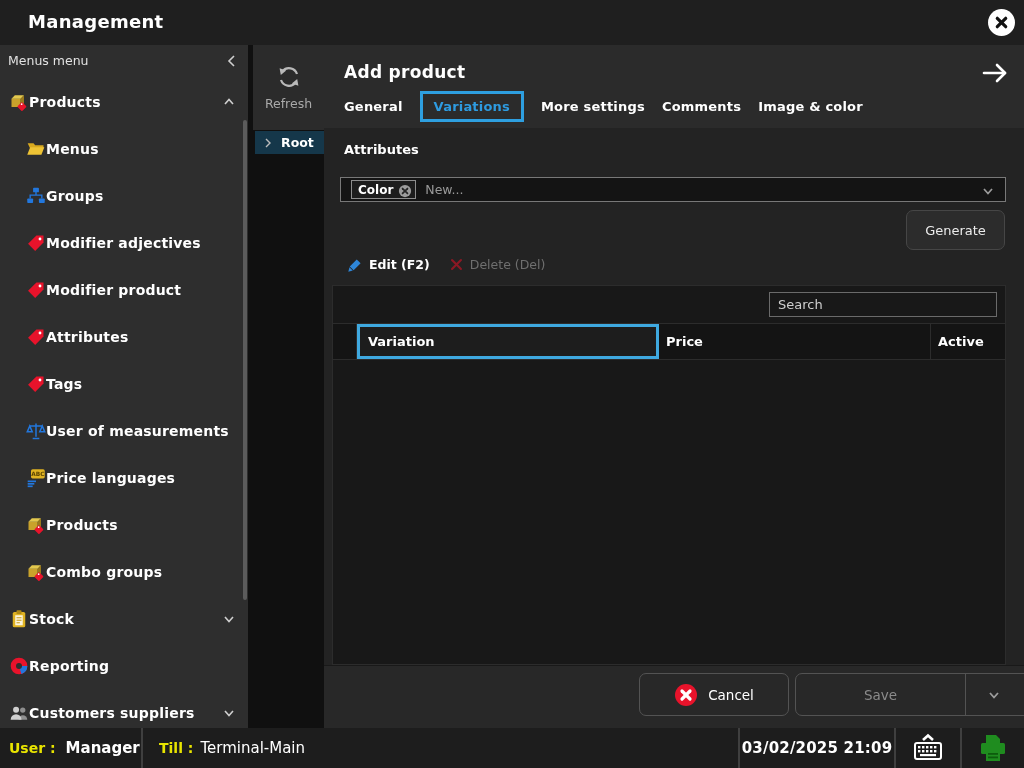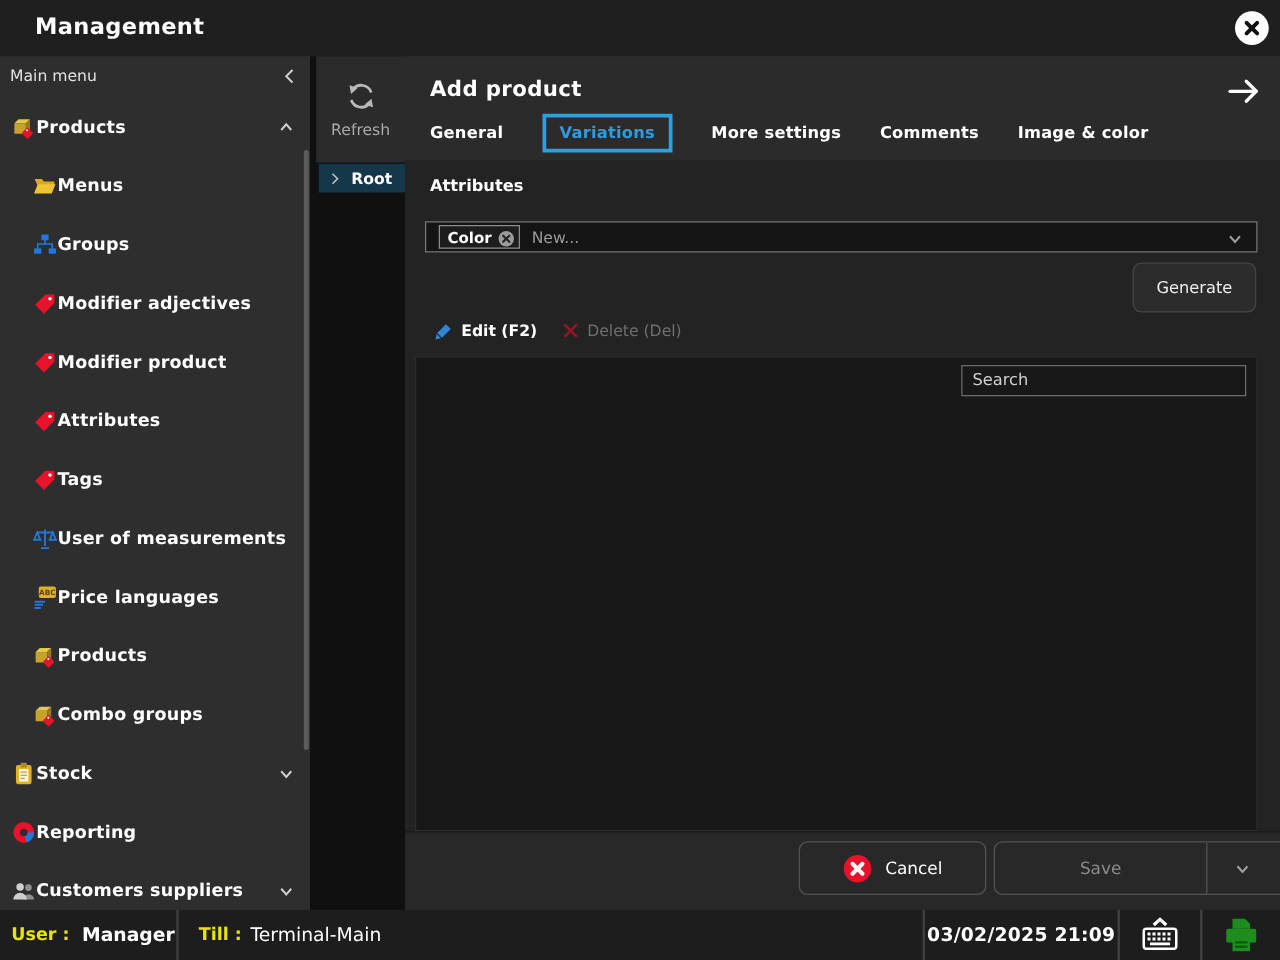--- a/index.html
+++ b/index.html
@@ -32,21 +32,21 @@
   .refresh-area { position:absolute; left:5px; top:0; width:71px; height:85px; background:#2b2b2b; display:flex; flex-direction:column; align-items:center; justify-content:center; gap:6px; cursor:pointer; }
   .refresh-area .rlabel { color:#a9a9a9; font-size:12.5px; }
   .tree-row { position:absolute; left:7px; top:86px; width:69px; height:23px; background:#15374a; display:flex; align-items:center; gap:8px; padding-left:8px; cursor:pointer; }
   .tree-row .tlabel { color:#fff; font-size:12.5px; font-weight:bold; }
 
   
   .main { left:324px; top:45px; width:700px; height:683px; background:#232323; }
   .main-header { position:absolute; left:0; top:0; width:700px; height:83px; background:#2b2b2b; }
   .page-title { position:absolute; left:20px; top:17px; font-size:17px; font-weight:bold; color:#fff; letter-spacing:.3px; }
   .next-arrow { position:absolute; right:14px; top:13px; width:30px; height:30px; cursor:pointer; }
-  .tabs { position:absolute; left:20px; bottom:6px; display:flex; align-items:center; gap:31px; }
+  .tabs { position:absolute; left:20px; bottom:6px; display:flex; align-items:center; gap:17px; }
   .tab { color:#fff; font-size:13px; font-weight:bold; cursor:pointer; letter-spacing:.2px; }
   .tab.active { color:#2e9be0; border:3px solid #2e9fe0; padding:5px 11px; }
 
   .content { position:absolute; left:0; top:83px; width:700px; height:537px; background:#232323; }
   .attr-label { position:absolute; left:20px; top:14px; font-size:13px; font-weight:bold; color:#fff; }
   .combo { position:absolute; left:16px; top:49px; width:666px; height:25px; background:#141414; border:1px solid #787878; display:flex; align-items:center; padding:0 10px; cursor:pointer; }
   .chip { display:flex; align-items:center; gap:5px; border:1px solid #8d8d8d; background:#1d1d1d; height:19px; padding:0 3px 0 6px; }
   .chip .chip-lbl { color:#fff; font-size:12px; font-weight:bold; }
   .chip .chip-x { width:14px; height:14px; cursor:pointer; }
   .combo-ph { margin-left:9px; color:#9a9a9a; font-size:12.5px; }
@@ -100,21 +100,21 @@
           <g stroke="#111" stroke-width="3.4" stroke-linecap="round">
             <line x1="3.5" y1="3.5" x2="12.5" y2="12.5"></line>
             <line x1="12.5" y1="3.5" x2="3.5" y2="12.5"></line>
           </g>
         </svg>
     </div>
   </header>
 
   <aside class="abs sidebar">
     <div class="sidebar-head">
-      <span class="sh-label">Main menu</span>
+      <span class="sh-label">Menus menu</span>
       <span class="sh-collapse">
         <svg width="16" height="16" viewBox="0 0 16 16">
             <polyline points="10,3 5,8 10,13" fill="none" stroke="#cfcfcf" stroke-width="1.6"></polyline>
           </svg>
       </span>
     </div>
     <nav class="side-items" id="sidebar-items">
         <div class="side-item lvl0">
           <span class="icn">
             <svg width="20" height="20" viewBox="0 0 24 24">
@@ -380,20 +380,26 @@
                 <line x1="2.5" y1="2.5" x2="13.5" y2="13.5"></line>
                 <line x1="13.5" y1="2.5" x2="2.5" y2="13.5"></line>
               </g>
             </svg>
           <span class="a-lbl">Delete (Del)</span>
         </span>
       </div>
 
       <div class="table-panel">
         <input class="search-input" type="text" placeholder="Search" style="">
+        <div class="thead">
+          <div class="th th-gutter"></div>
+          <div class="th th-variation">Variation</div>
+          <div class="th th-price">Price</div>
+          <div class="th th-active">Active</div>
+        </div>
         <div class="tbody"></div>
       </div>
     </div>
 
     <div class="action-row">
       <button class="cancel-btn">
         <svg width="24" height="24" viewBox="0 0 24 24">
             <circle cx="12" cy="12" r="11" fill="#e8132b"></circle>
             <g stroke="#fff" stroke-width="3.2" stroke-linecap="round">
               <line x1="8" y1="8" x2="16" y2="16"></line>

